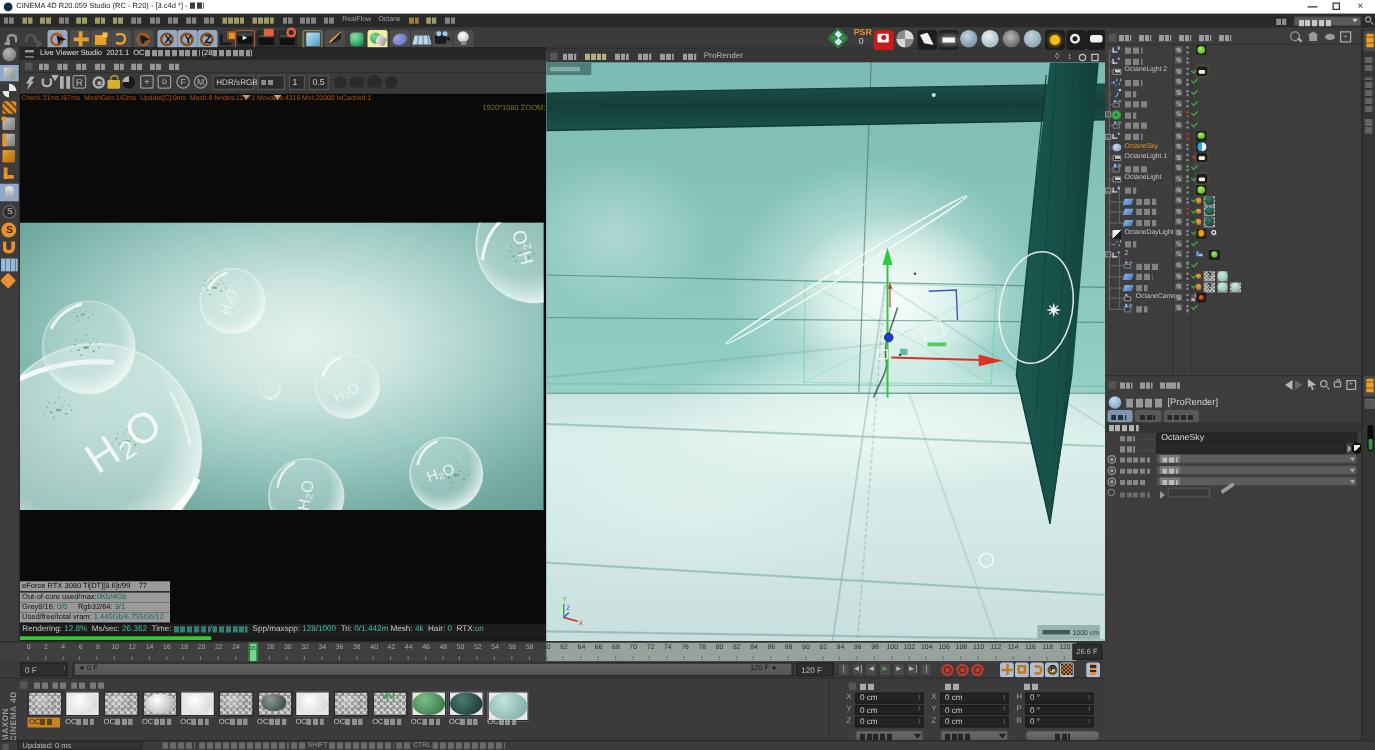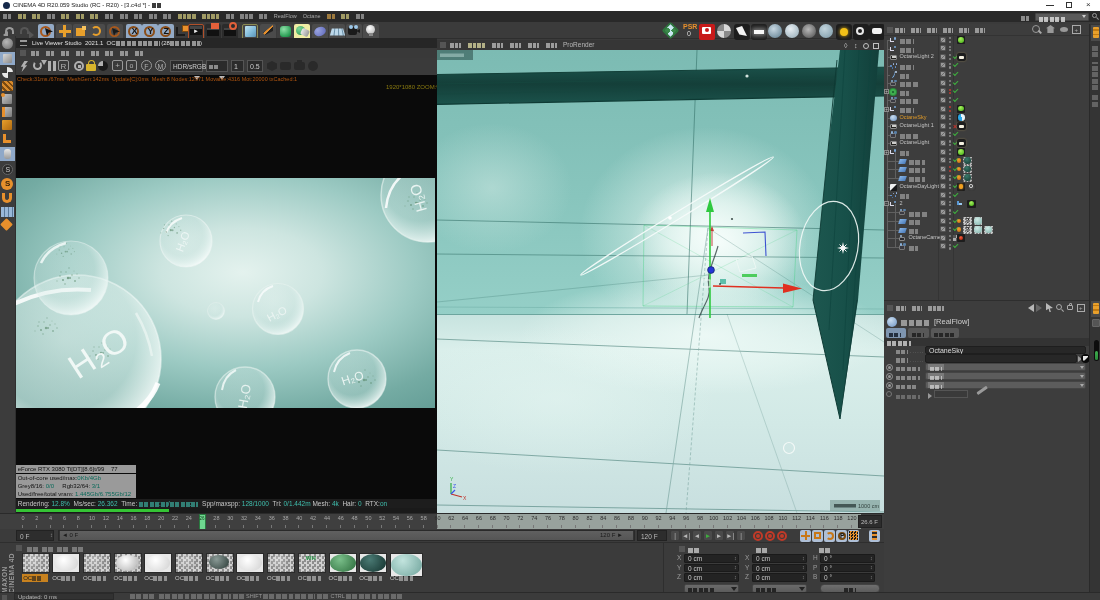--- a/index.html
+++ b/index.html
@@ -745,21 +745,21 @@
     <div class="ab" style="left:162px;top:2px;width:7px;height:9px;background:#b8b8b8;clip-path:polygon(0 0,100% 55%,55% 60%,70% 100%,50% 100%,38% 65%,0 80%)"></div>
     <div class="ab" style="left:172px;top:3px;width:6px;height:6px;border:1.2px solid #aaa;border-radius:50%"></div>
     <div class="ab" style="left:177px;top:8.5px;width:3px;height:1.2px;background:#aaa;transform:rotate(45deg)"></div>
     <div class="ab" style="left:183px;top:4px;width:6px;height:5px;border:1.2px solid #aaa;border-radius:1px"></div>
     <div class="ab" style="left:184.5px;top:2px;width:3px;height:3px;border:1px solid #aaa;border-bottom:none;border-radius:2px 2px 0 0"></div>
     <div class="ab" style="left:193px;top:3px;width:8px;height:8px;border:1.2px solid #aaa"></div>
     <div class="ab" style="left:195px;top:5px;font-size:6px;color:#aaa;line-height:4px">+</div>
 
     <div class="ab" style="left:3px;top:16px;width:10px;height:10px;background:radial-gradient(circle at 38% 32%,#c8dcf0,#6d94c4);border-radius:50%"></div>
     <div class="ab" style="left:17px;top:18px;color:#cfcfcf"><span class="zh" style="width:29px"></span></div>
-    <div class="ab" style="left:50px;top:17px;color:#cfcfcf;font-size:7.5px">[RealFlow]</div>
+    <div class="ab" style="left:50px;top:17px;color:#cfcfcf;font-size:7.5px">[ProRender]</div>
 
     <div class="ab" style="left:2px;top:27px;width:20px;height:10px;background:#7e95b0;border-radius:2px"></div>
     <div class="ab" style="left:5px;top:30px;color:#141e2c"><span class="zh5" style="width:12px;opacity:.85"></span></div>
     <div class="ab" style="left:24px;top:27px;width:21px;height:10px;background:#585858;border-radius:2px"></div>
     <div class="ab" style="left:28px;top:30px;color:#1a1a1a"><span class="zh5" style="width:12px;opacity:.8"></span></div>
     <div class="ab" style="left:47px;top:27px;width:28px;height:10px;background:#585858;border-radius:2px"></div>
     <div class="ab" style="left:50px;top:30px;color:#1a1a1a"><span class="zh5" style="width:21px;opacity:.8"></span></div>
 
     <div class="ab" style="left:0;top:37px;width:205px;height:8px;background:#333333"></div>
     <div class="ab" style="left:3px;top:38.5px;color:#d0d0d0"><span class="zh5" style="width:24px;opacity:.8"></span></div>

